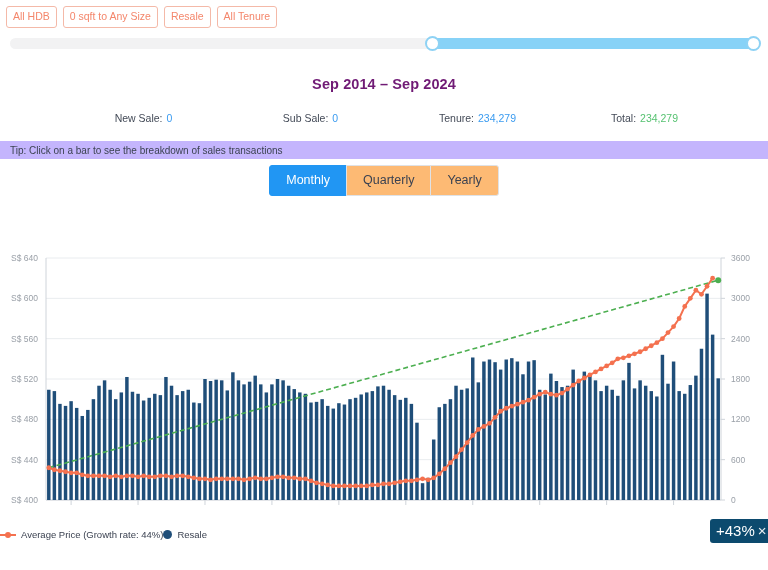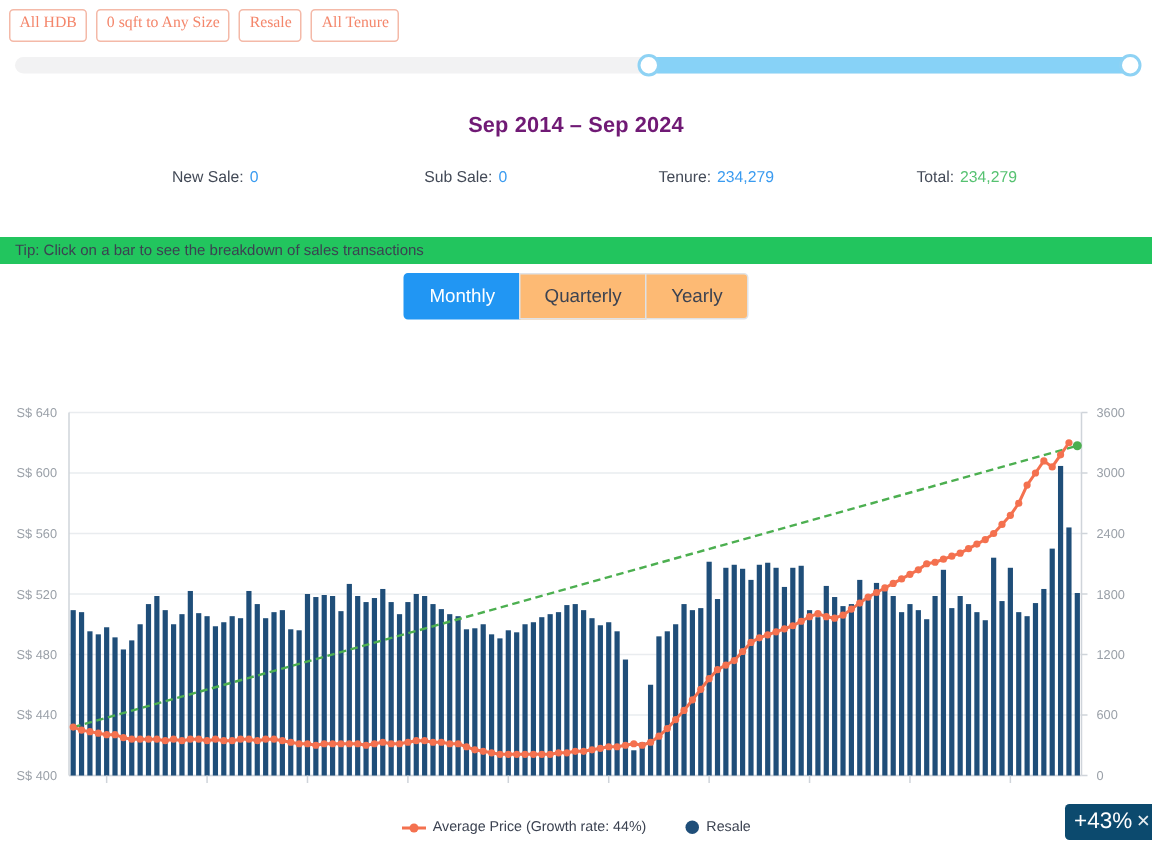--- a/index.html
+++ b/index.html
@@ -11,21 +11,20 @@
     overflow: hidden;
   }
 
   
   #filter-bar {
     display: flex;
     gap: 6px;
     padding: 6px 6px 0 6px;
     height: 30px;
     align-items: flex-start;
-    font-family: Liberation Serif, serif;
   }
   .chip {
     border: 1px solid #f4b9a8;
     color: #f4866b;
     background: #fff;
     font-size: 10.5px;
     line-height: 1;
     padding: 4px 6px 5px 6px;
     border-radius: 3px;
     white-space: nowrap;
@@ -79,22 +78,22 @@
     margin-top: 20px;
     padding: 0 40px 0 60px;
     font-size: 10.5px;
     color: #434a57;
   }
   .stat { flex: 1; text-align: center; white-space: nowrap; }
   .stat-val { font-weight: normal; }
 
   
   #tip-bar {
-    margin-top: 34px;
-    background: #22c55e;
+    margin-top: 17px;
+    background: #c4b5fd;
     height: 18px;
     display: flex;
     align-items: center;
     padding-left: 10px;
     font-size: 10px;
     color: #3b4251;
   }
 
   
   #tabs {
@@ -146,22 +145,20 @@
     opacity: .9;
     cursor: pointer;
   }
 
   
   #legend {
     position: absolute;
     top: 283px;
     left: 0; right: 0;
     display: flex;
-    justify-content: center;
-    gap: 26px;
     font-size: 9.5px;
     color: #3b4251;
   }
   .legend-item { display: flex; align-items: center; gap: 5px; cursor: pointer; }
   .lg-line {
     display: inline-block;
     width: 16px; height: 2px;
     background: #f4714f;
     position: relative;
   }

